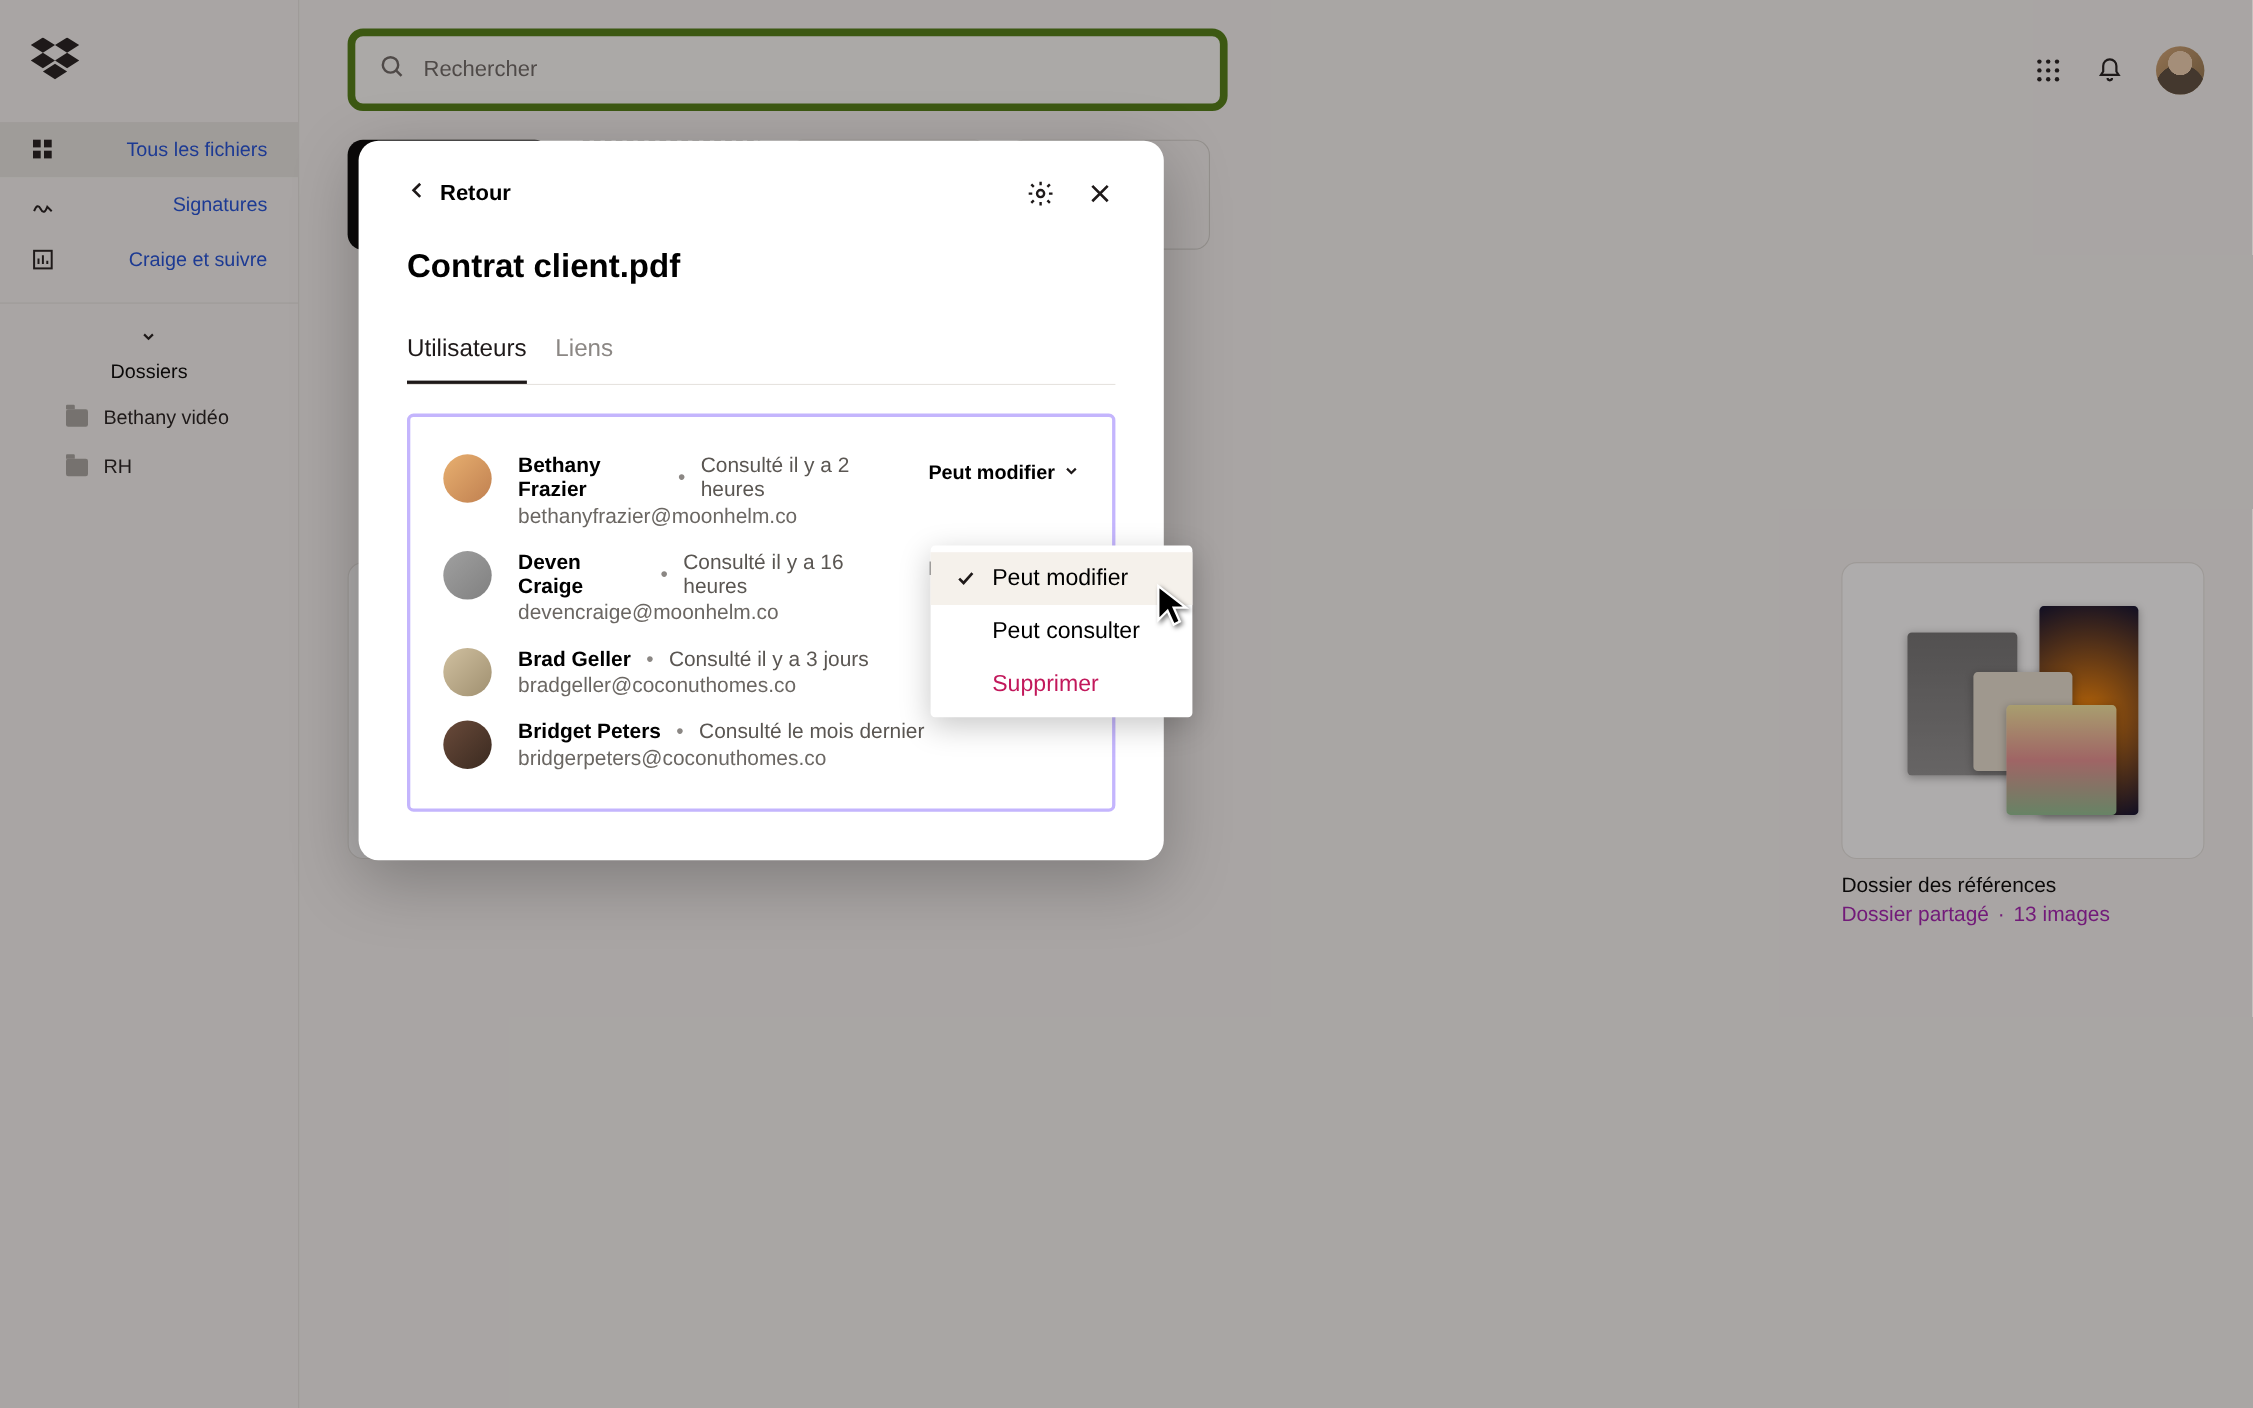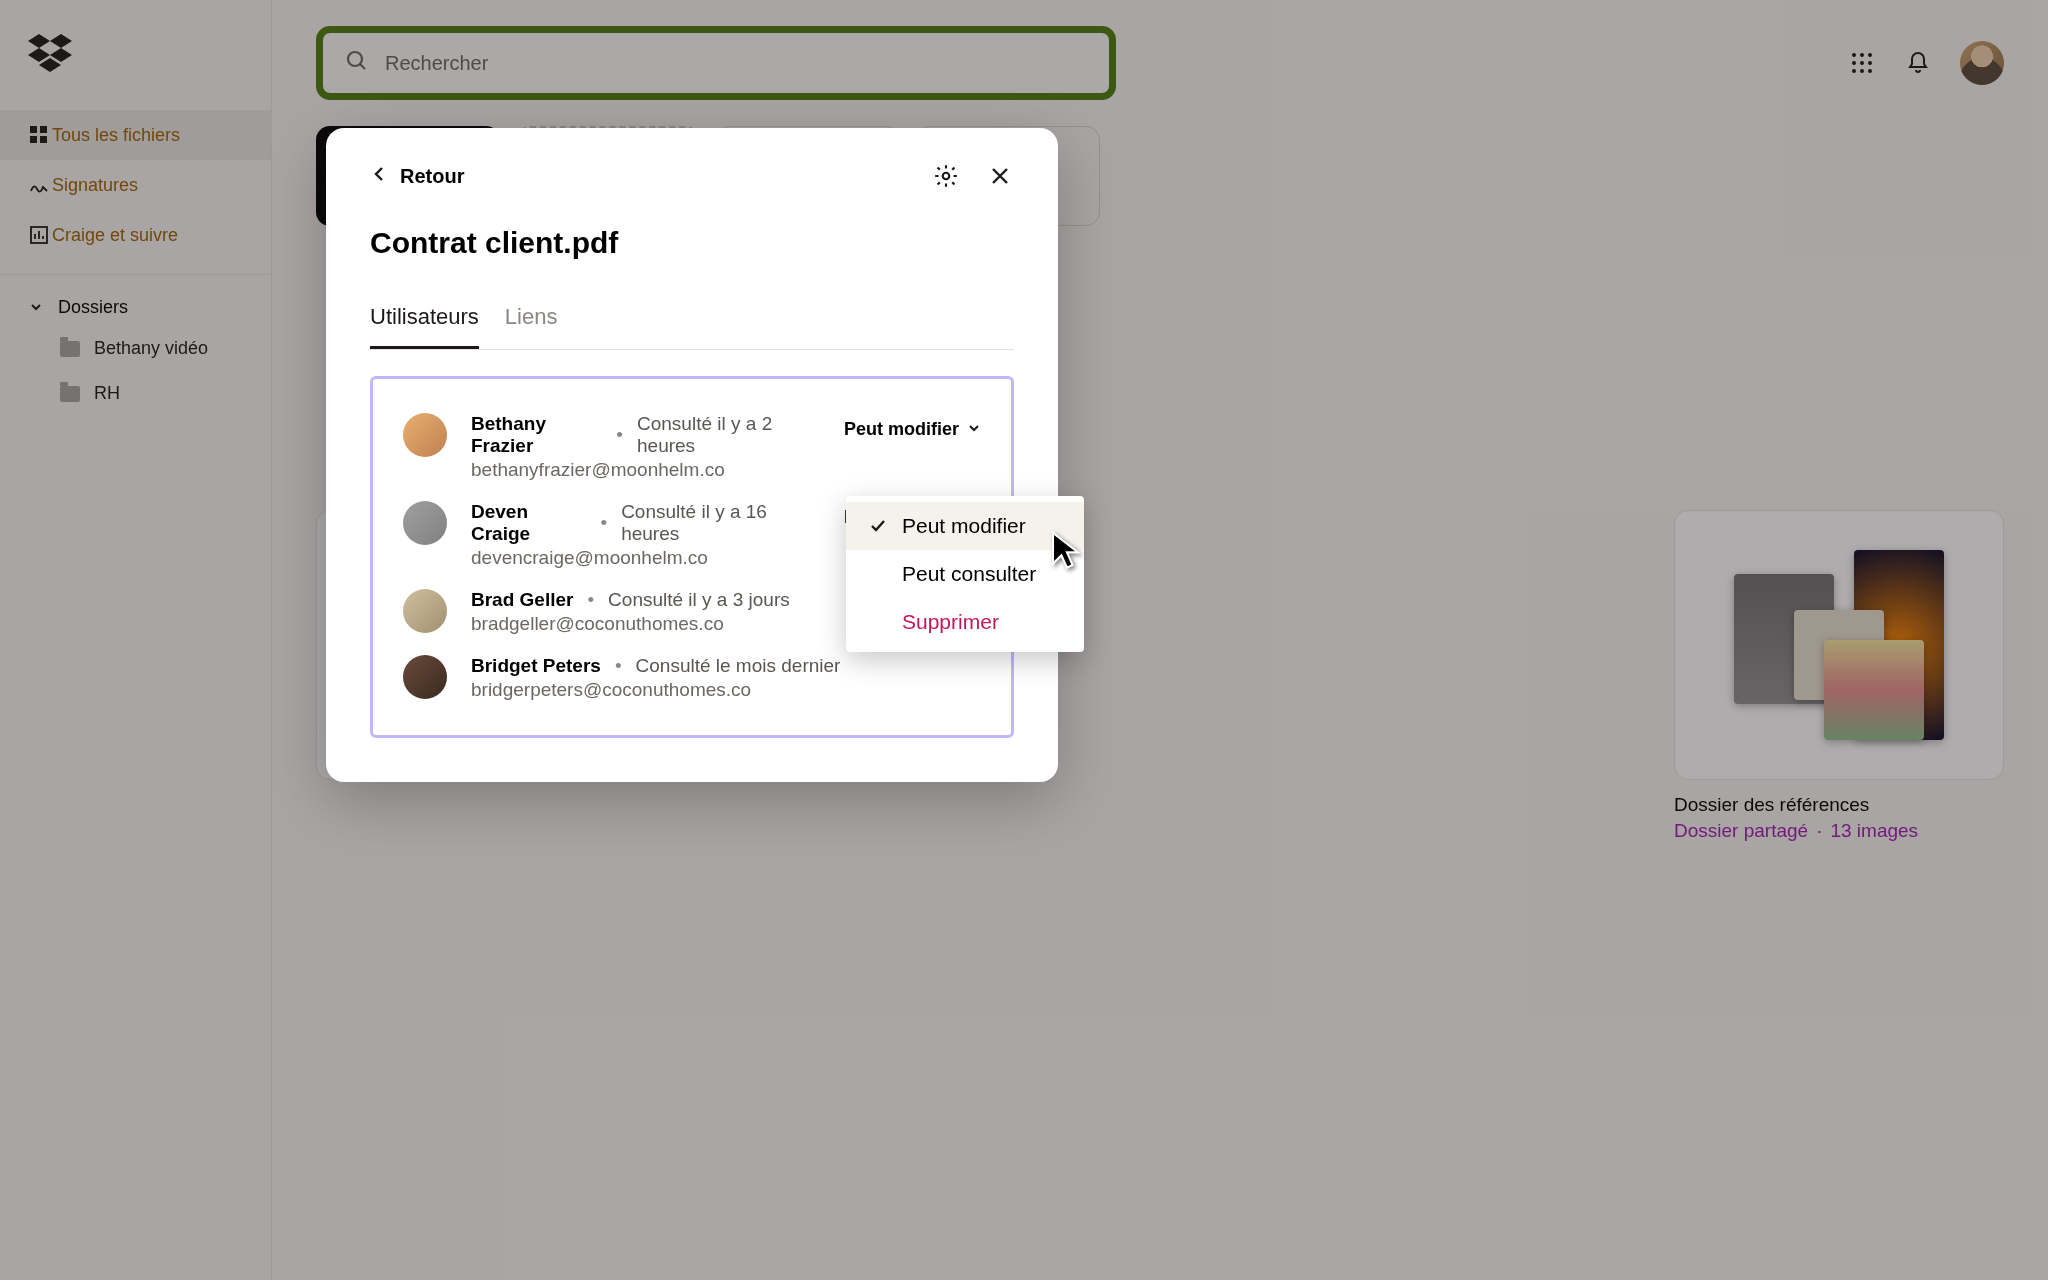--- a/index.html
+++ b/index.html
@@ -5,25 +5,25 @@
 * { box-sizing: border-box; margin: 0; padding: 0; font-family: -apple-system, BlinkMacSystemFont, "Segoe UI", Helvetica, Arial, sans-serif; }
 html, body { width: 2048px; height: 1280px; overflow: hidden; background: #f7f5f2; }
 
 .app { display: flex; width: 100%; height: 100%; position: relative; }
 
 
 .sidebar { width: 272px; background: #f7f5f2; border-right: 1px solid #e6e3df; display: flex; flex-direction: column; padding-top: 34px; }
 .logo { padding: 0 28px 32px; }
 .logo svg { width: 44px; height: 40px; }
 .nav { display: flex; flex-direction: column; }
-.nav-item { display: flex; align-items: center; gap: 2px; padding: 14px 28px; font-size: 18px; color: #a16207; cursor: pointer; }
+.nav-item { display: flex; align-items: center; gap: 18px; padding: 14px 28px; font-size: 18px; color: #1d4ed8; cursor: pointer; justify-content: space-between; }
 .nav-item.active { background: #e8e6e2; }
 .nav-item .nav-icon { width: 22px; height: 22px; display: flex; align-items: center; justify-content: center; }
 .nav-divider { height: 1px; background: #e6e3df; margin: 14px 0; }
-.folders-header { display: flex; align-items: center; gap: 12px; padding: 8px 28px; font-size: 18px; font-weight: 500; cursor: pointer; }
+.folders-header { display: flex; align-items: center; gap: 12px; padding: 8px 28px; font-size: 18px; font-weight: 500; cursor: pointer; flex-direction: column; }
 .folders-header .chev { width: 18px; height: 18px; }
 .folder-item { display: flex; align-items: center; gap: 14px; padding: 12px 28px 12px 60px; font-size: 18px; color: #1e1919; cursor: pointer; }
 .folder-icon { width: 20px; height: 16px; background: #a8a5a0; border-radius: 2px; position: relative; }
 .folder-icon::before { content: ""; position: absolute; top: -4px; left: 0; width: 8px; height: 4px; background: #a8a5a0; border-radius: 1px 1px 0 0; }
 
 
 .main { flex: 1; display: flex; flex-direction: column; }
 .topbar { display: flex; align-items: center; gap: 24px; padding: 26px 44px; }
 .search-box { flex: 0 0 800px; display: flex; align-items: center; gap: 16px; border: 7px solid #4d7c0f; border-radius: 14px; padding: 16px 22px; background: #fbfaf8; }
 .search-box input { border: none; outline: none; background: transparent; font-size: 20px; width: 100%; color: #6b6763; }

